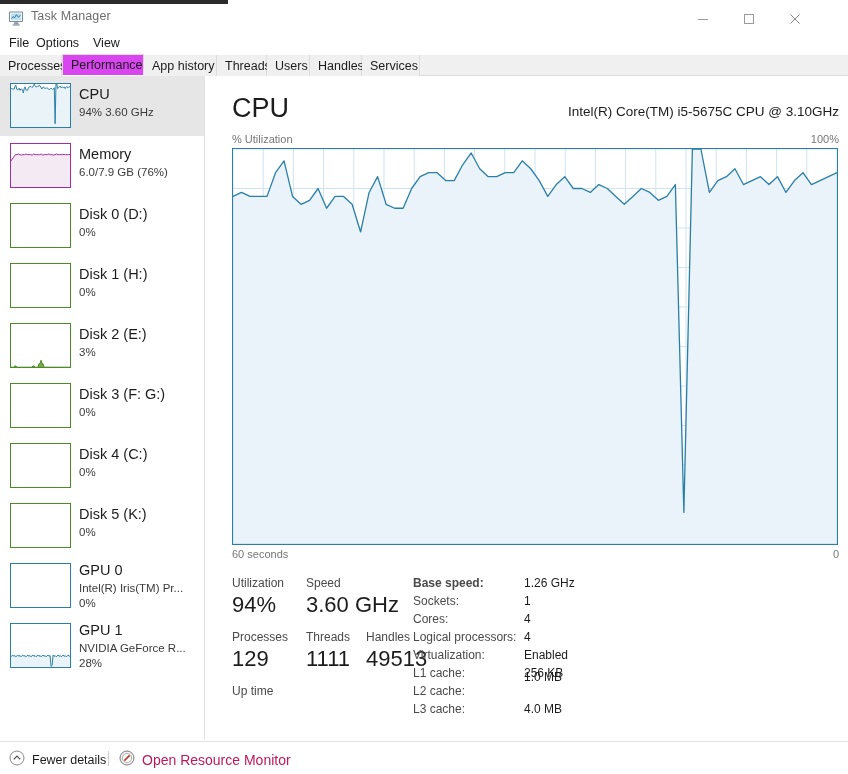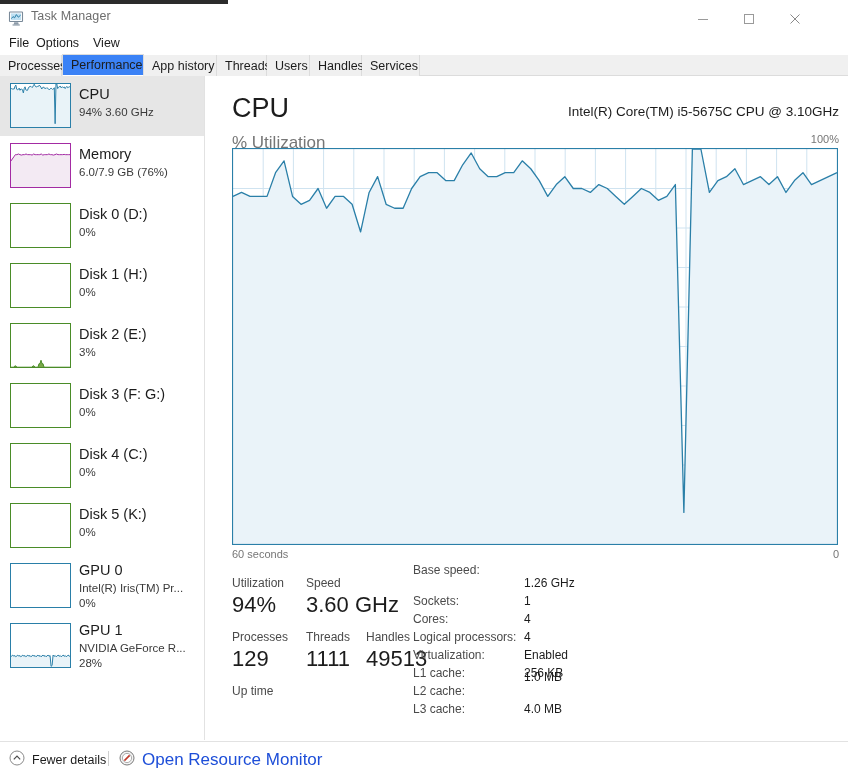--- a/index.html
+++ b/index.html
@@ -76,21 +76,21 @@
   .tab {
     position: absolute; top: 0; height: 21px;
     font-size: 12.5px; color: #1c1c1c;
     display: flex; align-items: center;
     padding: 0 8px;
     white-space: nowrap;
     background: #f0f0f0;
     border-right: 1px solid #dcdcdc;
   }
   .tab.active {
-    background: #3b82f6;
+    background: #d946ef;
     border-top: 1px solid #dcdcdc;
     border-left: 1px solid #dcdcdc;
     border-right: 1px solid #dcdcdc;
     border-bottom: 1px solid #ffffff;
     height: 22px;
     font-weight: normal;
   }
 
   
   .sidebar {
@@ -138,21 +138,21 @@
     position: absolute; left: 26px; top: 17px;
     font-size: 27px; color: #1c1c1c; font-weight: normal;
   }
   .main-sub {
     position: absolute; right: 9px; top: 28px;
     font-size: 13.5px; color: #1c1c1c;
     white-space: nowrap;
   }
   .axis-left {
     position: absolute; left: 26px; top: 57px;
-    font-size: 17px; color: #767676;
+    font-size: 11px; color: #767676;
   }
   .axis-right {
     position: absolute; right: 9px; top: 57px;
     font-size: 11px; color: #767676;
   }
   .chart-wrap {
     position: absolute; left: 26px; top: 72px;
     width: 606px; height: 397px;
   }
   .chart-wrap svg { display: block; }
@@ -200,21 +200,21 @@
   }
   .fewer-label { font-size: 12.5px; color: #1c1c1c; }
   .foot-div {
     position: absolute; left: 108px; top: 9px;
     width: 1px; height: 15px; background: #cfcfcf;
   }
   .orm {
     position: absolute; left: 119px; top: 8px;
     display: flex; align-items: center; gap: 7px;
   }
-  .orm-label { font-size: 17px; color: #1d4ed8; }
+  .orm-label { font-size: 14px; color: #be185d; }
 </style>
 </head>
 <body>
 
 <div id="app">
 
   <div class="top-strip"></div>
   <div class="top-strip-right"></div>
 
   <div class="titlebar">
@@ -447,21 +447,21 @@
 
     <div class="stat-label" style="left:100px; top:554px;">Threads</div>
     <div class="stat-value" style="left:100px; top:570px;">1111</div>
 
     <div class="stat-label" style="left:160px; top:554px;">Handles</div>
     <div class="stat-value" style="left:160px; top:570px;">49513</div>
 
     <div class="stat-label" style="left:26px; top:608px;">Up time</div>
 
     <div id="specs">
-        <div class="spec-key" style="top: 487px;">Base speed:</div>
+        <div class="spec-key" style="top: 500px; font-weight: bold;">Base speed:</div>
         <div class="spec-val" style="top: 500px;">1.26 GHz</div>
         <div class="spec-key" style="top: 518px;">Sockets:</div>
         <div class="spec-val" style="top: 518px;">1</div>
         <div class="spec-key" style="top: 536px;">Cores:</div>
         <div class="spec-val" style="top: 536px;">4</div>
         <div class="spec-key" style="top: 554px;">Logical processors:</div>
         <div class="spec-val" style="top: 554px;">4</div>
         <div class="spec-key" style="top: 572px;">Virtualization:</div>
         <div class="spec-val" style="top: 572px;">Enabled</div>
         <div class="spec-key" style="top: 590px;">L1 cache:</div>

